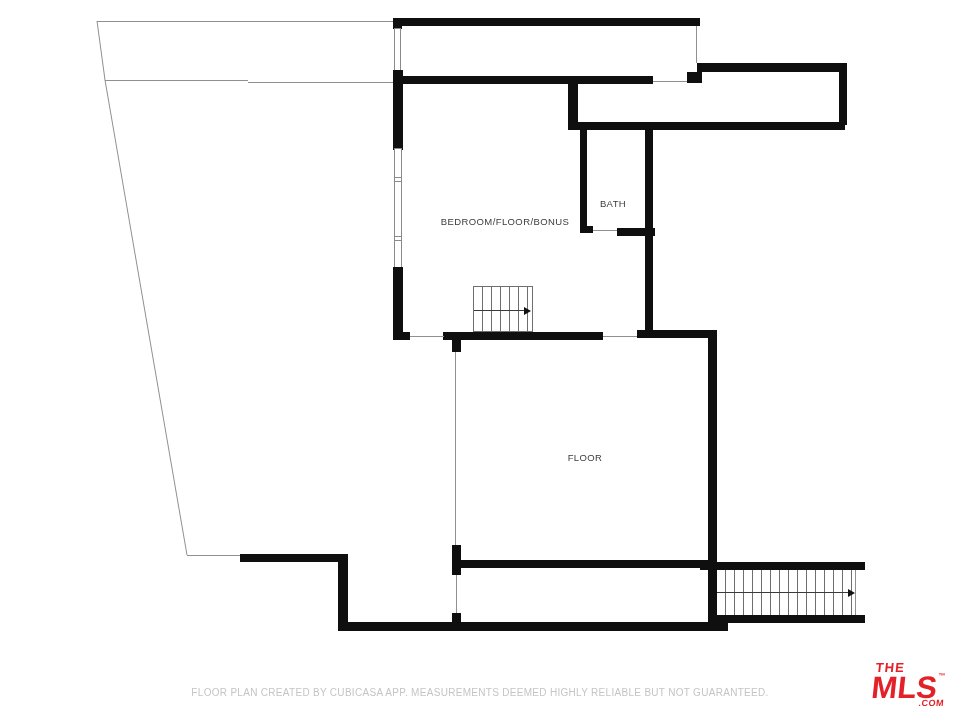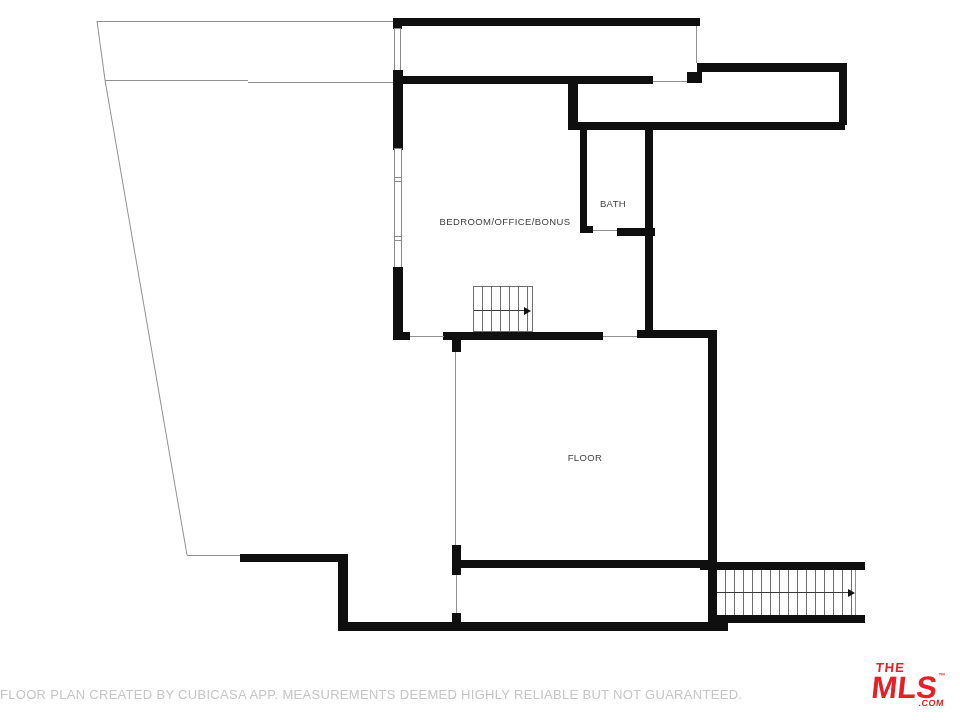--- a/index.html
+++ b/index.html
@@ -13,22 +13,22 @@
   .mull{position:absolute;left:0;right:0;height:1px;background:#8a8a8a;}
   .stairs{position:absolute;border:1px solid #6f6f6f;box-sizing:border-box;background:#ffffff;}
   .treads-v{background:repeating-linear-gradient(90deg, transparent 0px, transparent 8px, #6f6f6f 8px, #6f6f6f 9px);}
   .runline{position:absolute;background:#3a3a3a;height:1px;}
   .arrow-right{position:absolute;width:0;height:0;border-left:7px solid #111;border-top:4px solid transparent;border-bottom:4px solid transparent;}
   .room-label{
     position:absolute;transform:translate(-50%,-50%);
     color:#3b3b3b;font-size:9.5px;letter-spacing:0.4px;white-space:nowrap;
   }
   #disclaimer{
-    position:absolute;left:0;right:0;top:687px;text-align:left;
-    color:#c5c5c5;font-size:13px;letter-spacing:0.3px;
+    position:absolute;left:0;right:0;top:687px;text-align:center;
+    color:#c5c5c5;font-size:10px;letter-spacing:0.3px;
   }
   #logo{
     position:absolute;right:14px;bottom:12px;width:74px;color:#e32128;
     font-weight:bold;transform:skewX(-6deg);line-height:1;text-align:left;
   }
   #logo .l-the{font-size:13px;letter-spacing:1px;padding-left:2px;}
   #logo .l-mls{font-size:31px;letter-spacing:0px;margin-top:-2px;}
   #logo .l-tm{font-size:7px;vertical-align:top;}
   #logo .l-com{display:block;text-align:right;font-size:9px;margin-top:-4px;letter-spacing:0.5px;}
   svg.bound{position:absolute;left:0;top:0;pointer-events:none;}
@@ -98,21 +98,21 @@
   <div class="tl" style="left:855px;top:570px;width:1px;height:45px"></div>
 
   <div class="stairs treads-v" style="left:717px;top:570px;width:139px;height:45px;border:none"></div>
   <div class="runline" style="left:717px;top:592px;width:132px"></div>
   <div class="arrow-right" style="left:848px;top:589px"></div>
 
   <div class="stairs treads-v" style="left:473px;top:286px;width:60px;height:46px"></div>
   <div class="runline" style="left:474px;top:310px;width:50px"></div>
   <div class="arrow-right" style="left:524px;top:307px"></div>
 
-  <div class="room-label" style="left:505px;top:221px">BEDROOM/OFFICE/BONUS</div>
+  <div class="room-label" style="left:505px;top:221px">BEDROOM/FLOOR/BONUS</div>
   <div class="room-label" style="left:613px;top:203px">BATH</div>
   <div class="room-label" style="left:585px;top:457px">FLOOR</div>
 
   <div id="disclaimer">FLOOR PLAN CREATED BY CUBICASA APP. MEASUREMENTS DEEMED HIGHLY RELIABLE BUT NOT GUARANTEED.</div>
 
   <div id="logo">
     <div class="l-the">THE</div>
     <div class="l-mls"><span>MLS</span><span class="l-tm">™</span></div>
     <span class="l-com">.COM</span>
   </div>

